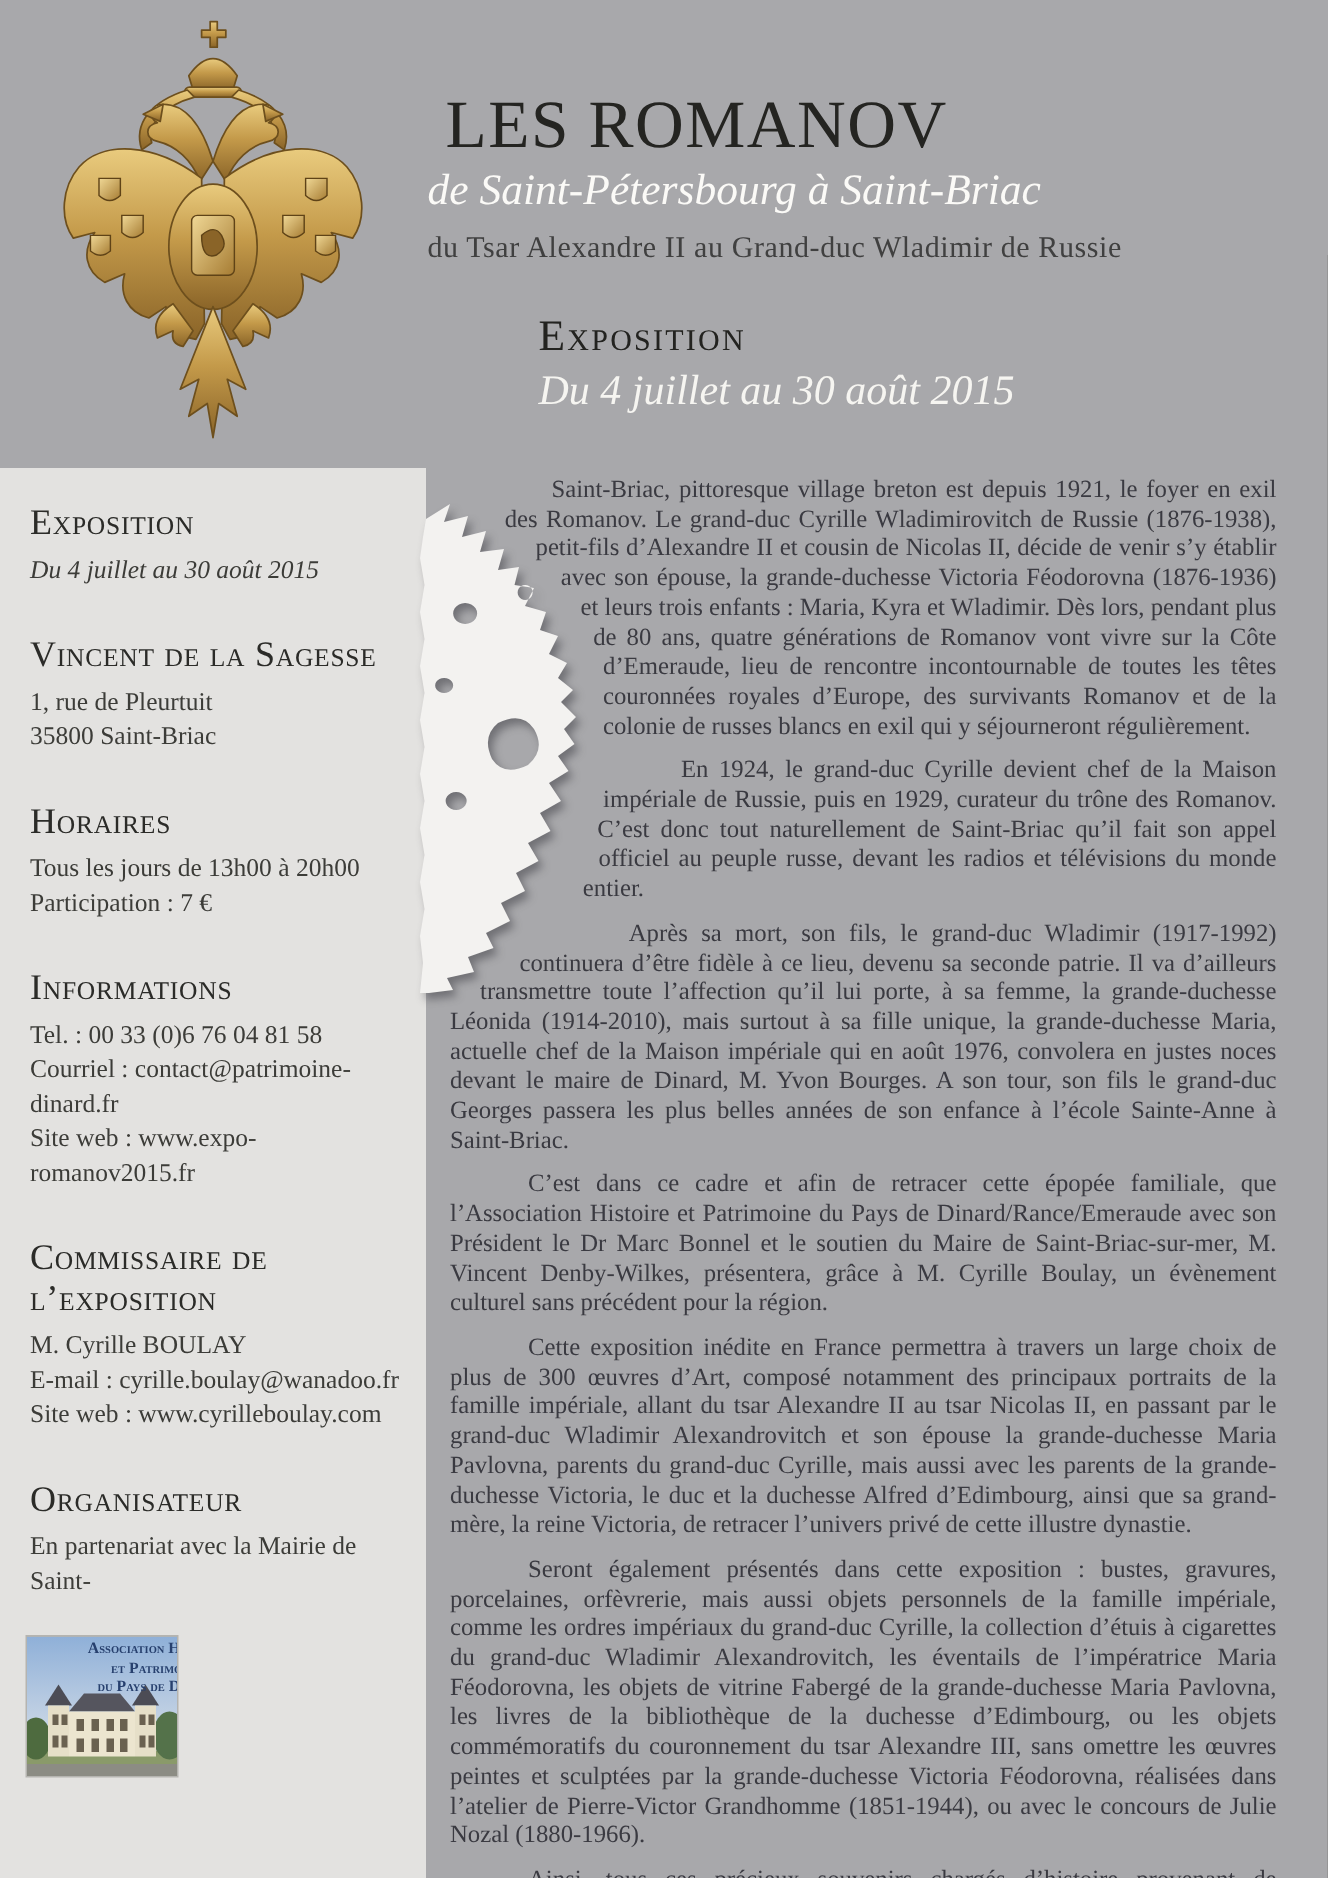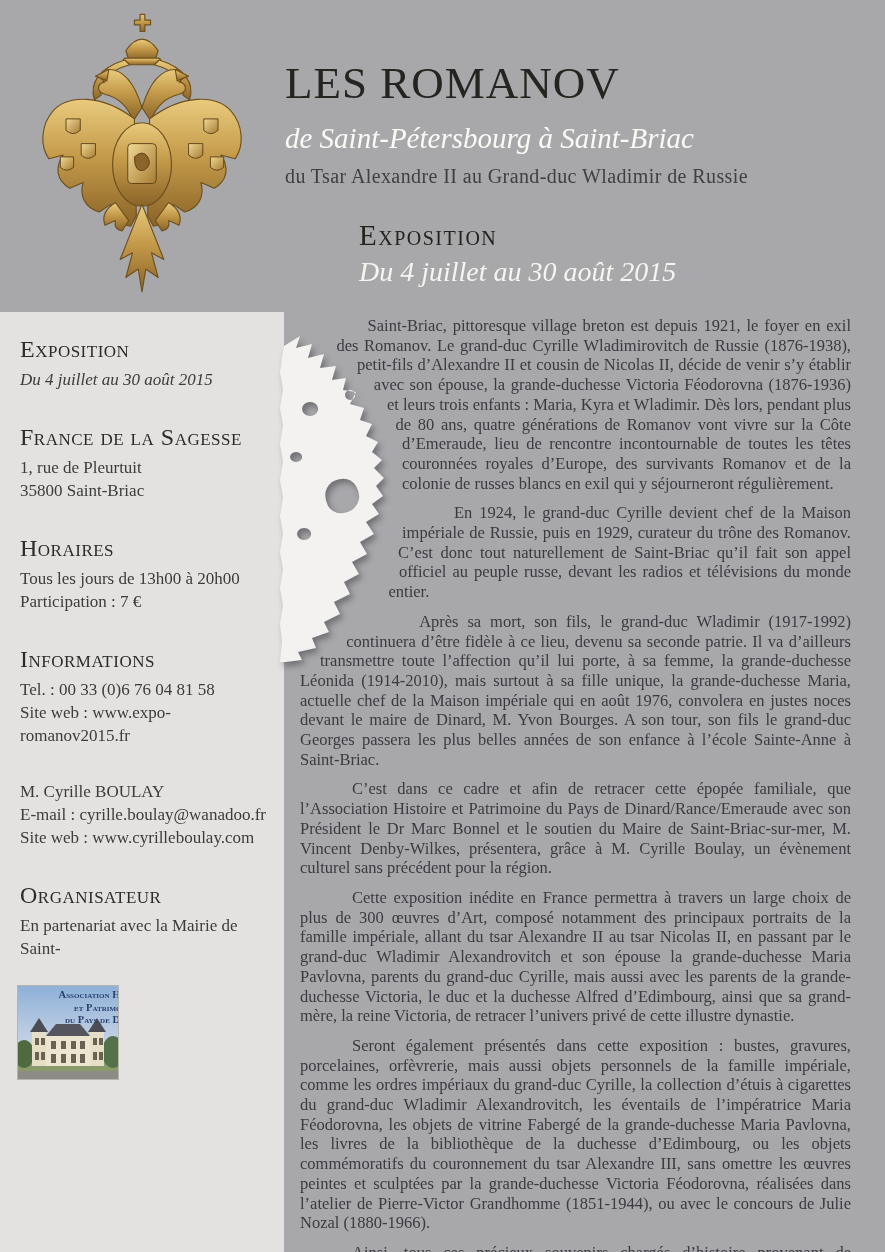--- a/index.html
+++ b/index.html
@@ -2,22 +2,22 @@
 <html><head>
 <meta charset="utf-8">
 <style>
   html,body{margin:0;padding:0;background:#888;}
   .page{position:relative;width:885px;height:1252px;background:#a8a8ab;overflow:hidden;
         font-family:"Liberation Serif","DejaVu Serif",serif;}
   
   .header{position:absolute;left:0;top:0;width:885px;height:312px;}
   .eagle{position:absolute;left:28px;top:4px;width:228px;height:302px;}
   .header-text{position:absolute;left:285px;top:58px;width:580px;}
-  .title{font-size:45px;line-height:50px;letter-spacing:1px;color:#242421;font-weight:500;}
-  .subtitle{font-size:29px;line-height:34px;font-style:italic;color:#fbfaf7;margin-top:13px;}
+  .title{font-size:45px;line-height:50px;letter-spacing:1px;color:#242421;font-weight:500;margin-left:12px;}
+  .subtitle{font-size:29px;line-height:34px;font-style:italic;color:#fbfaf7;margin-top:2px;}
   .subtitle2{font-size:20px;line-height:26px;color:#404040;margin-top:8px;letter-spacing:.4px;}
   .expo-block{margin:30px 0 0 74px;}
   .expo-label{font-variant:small-caps;font-size:29px;letter-spacing:1.5px;color:#232320;}
   .expo-date{font-size:28px;font-style:italic;color:#f6f5f1;margin-top:4px;}
   
   .sidebar{position:absolute;left:0;top:312px;width:284px;height:940px;background:#e3e2e0;
            padding:24px 14px 0 20px;box-sizing:border-box;color:#33332f;}
   .sb-section{margin-bottom:33px;}
   .sb-section h2{margin:0 0 5px 0;font-variant:small-caps;font-weight:500;font-size:24px;
                  line-height:27px;letter-spacing:.5px;color:#2b2b28;}
@@ -101,38 +101,40 @@
   </div>
 
   <div class="sidebar">
 
     <div class="sb-section">
       <h2>Exposition</h2>
       <p class="sb-italic">Du 4 juillet au 30 août 2015</p>
     </div>
 
     <div class="sb-section">
-      <h2>France de la Sagesse</h2>
+      <h2>Vincent de la Sagesse</h2>
       <p>1, rue de Pleurtuit</p>
       <p>35800 Saint-Briac</p>
     </div>
 
     <div class="sb-section">
       <h2>Horaires</h2>
       <p>Tous les jours de 13h00 à 20h00</p>
       <p>Participation : 7 €</p>
     </div>
 
     <div class="sb-section">
       <h2>Informations</h2>
       <p>Tel. : 00 33 (0)6 76 04 81 58</p>
+      <p>Courriel : contact@patrimoine-dinard.fr</p>
       <p>Site web : www.expo-romanov2015.fr</p>
     </div>
 
     <div class="sb-section">
+      <h2>Commissaire de l’exposition</h2>
       <p>M. Cyrille BOULAY</p>
       <p>E-mail : cyrille.boulay@wanadoo.fr</p>
       <p>Site web : www.cyrilleboulay.com</p>
     </div>
 
     <div class="sb-section" style="margin-bottom:26px;">
       <h2>Organisateur</h2>
       <p>En partenariat avec la Mairie de Saint-</p>
     </div>
 

